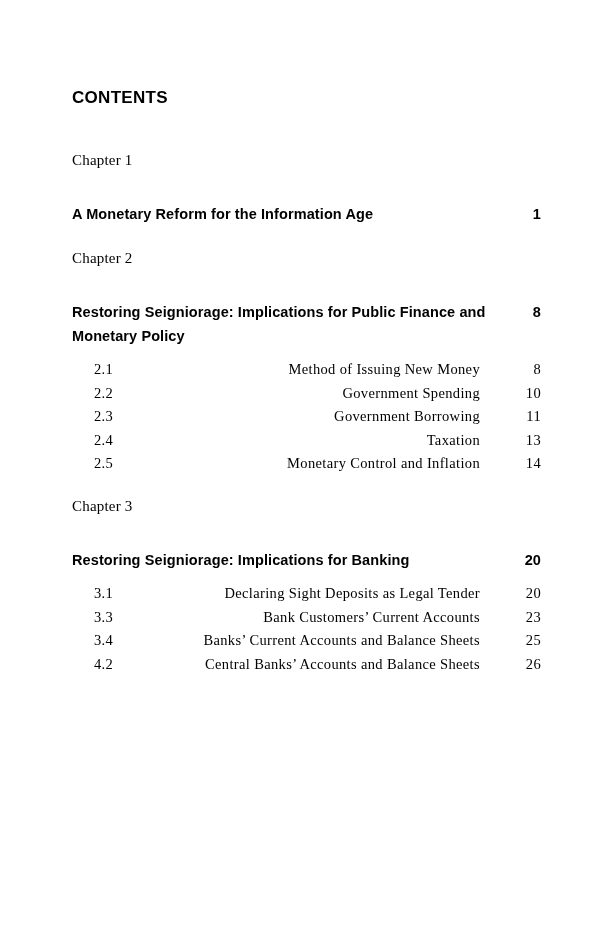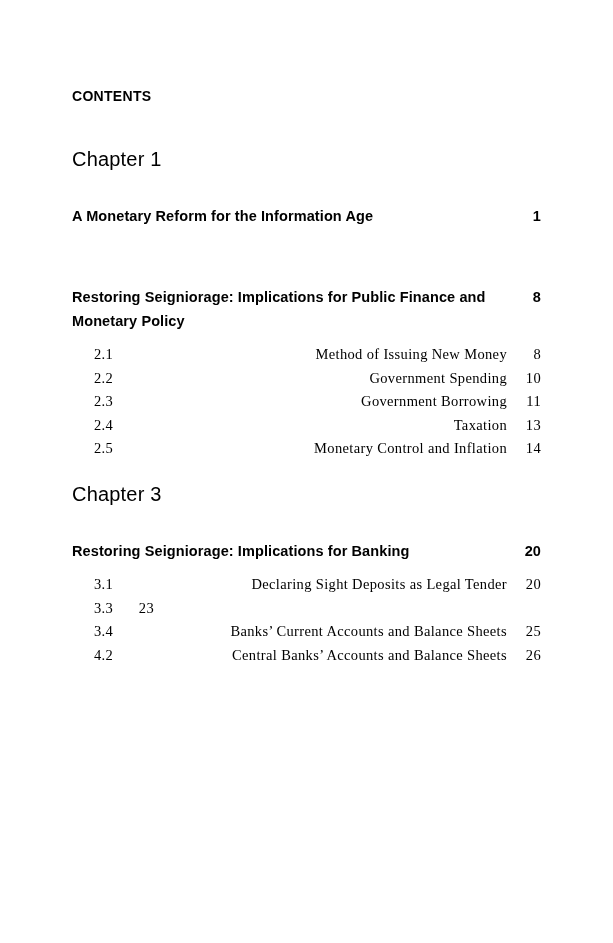--- a/index.html
+++ b/index.html
@@ -17,33 +17,33 @@
   .page {
     position: relative;
     width: 613px;
     height: 943px;
     box-sizing: border-box;
     padding: 88px 72px 0 72px;
   }
   .contents-title {
     font-family: "Liberation Sans", sans-serif;
     font-weight: bold;
-    font-size: 14px;
+    font-size: 17px;
     letter-spacing: 0.3px;
     margin: 0 0 44px 0;
   }
   .toc {
     width: 100%;
   }
   .chapter-block {
     margin-bottom: 10px;
   }
   .chapter-label {
-    font-family: Liberation Sans, sans-serif;
-    font-size: 20px;
+    font-family: Liberation Serif, serif;
+    font-size: 15px;
     margin-bottom: 5px;
     letter-spacing: 0.2px;
   }
   .chapter-title-row {
     display: flex;
     align-items: baseline;
     font-family: "Liberation Sans", sans-serif;
     font-weight: bold;
     font-size: 14.5px;
     letter-spacing: 0.1px;
@@ -64,20 +64,21 @@
   .sections {
     margin-top: 9px;
     margin-bottom: 16px;
   }
   .section-row {
     display: flex;
     align-items: baseline;
     font-size: 14.5px;
     line-height: 1.62;
     letter-spacing: 0.35px;
+    gap: 27px;
   }
   .section-num {
     flex: 0 0 auto;
     width: 48px;
     padding-left: 22px;
     box-sizing: border-box;
   }
   .section-title {
     flex: 1 1 auto;
     text-align: right;
@@ -110,20 +111,21 @@
       <div class="chapter-label">Chapter 1</div>
       <div class="chapter-title-row">
         <div class="chapter-title">A Monetary Reform for the Information Age</div>
         <div class="chapter-page">1</div>
       </div>
     </div>
 
     <div class="gap-after-ch1"></div>
 
     <div class="chapter-block">
+      <div class="chapter-label">Chapter 2</div>
       <div class="chapter-title-row">
         <div class="chapter-title">Restoring Seigniorage: Implications for Public Finance and Monetary Policy</div>
         <div class="chapter-page">8</div>
       </div>
     </div>
 
     <div class="sections">
       <div class="section-row">
         <div class="section-num">2.1</div>
         <div class="section-title">Method of Issuing New Money</div>
@@ -162,20 +164,21 @@
     </div>
 
     <div class="sections">
       <div class="section-row">
         <div class="section-num">3.1</div>
         <div class="section-title">Declaring Sight Deposits as Legal Tender</div>
         <div class="section-page">20</div>
       </div>
       <div class="section-row">
         <div class="section-num">3.3</div>
+        <div class="section-title">Bank Customers’ Current Accounts</div>
         <div class="section-page">23</div>
       </div>
       <div class="section-row">
         <div class="section-num">3.4</div>
         <div class="section-title">Banks’ Current Accounts and Balance Sheets</div>
         <div class="section-page">25</div>
       </div>
       <div class="section-row">
         <div class="section-num">4.2</div>
         <div class="section-title">Central Banks’ Accounts and Balance Sheets</div>

